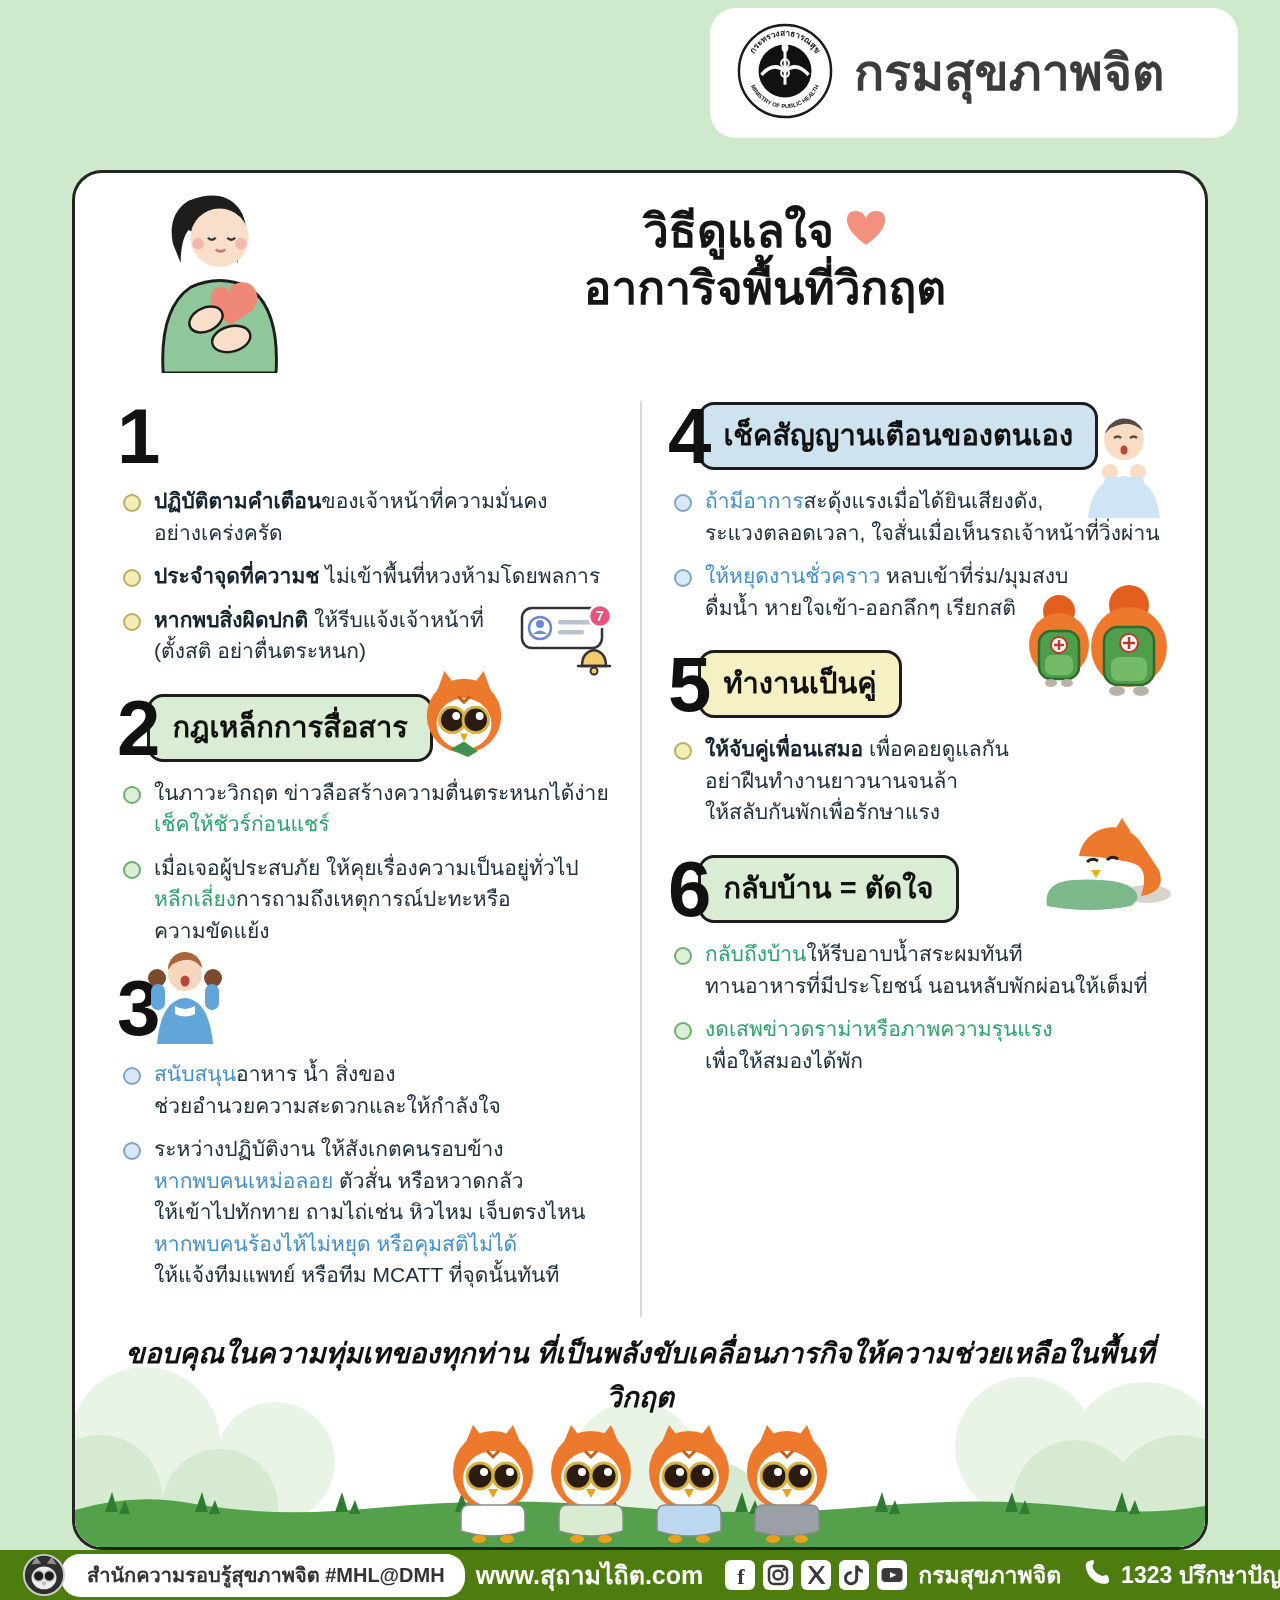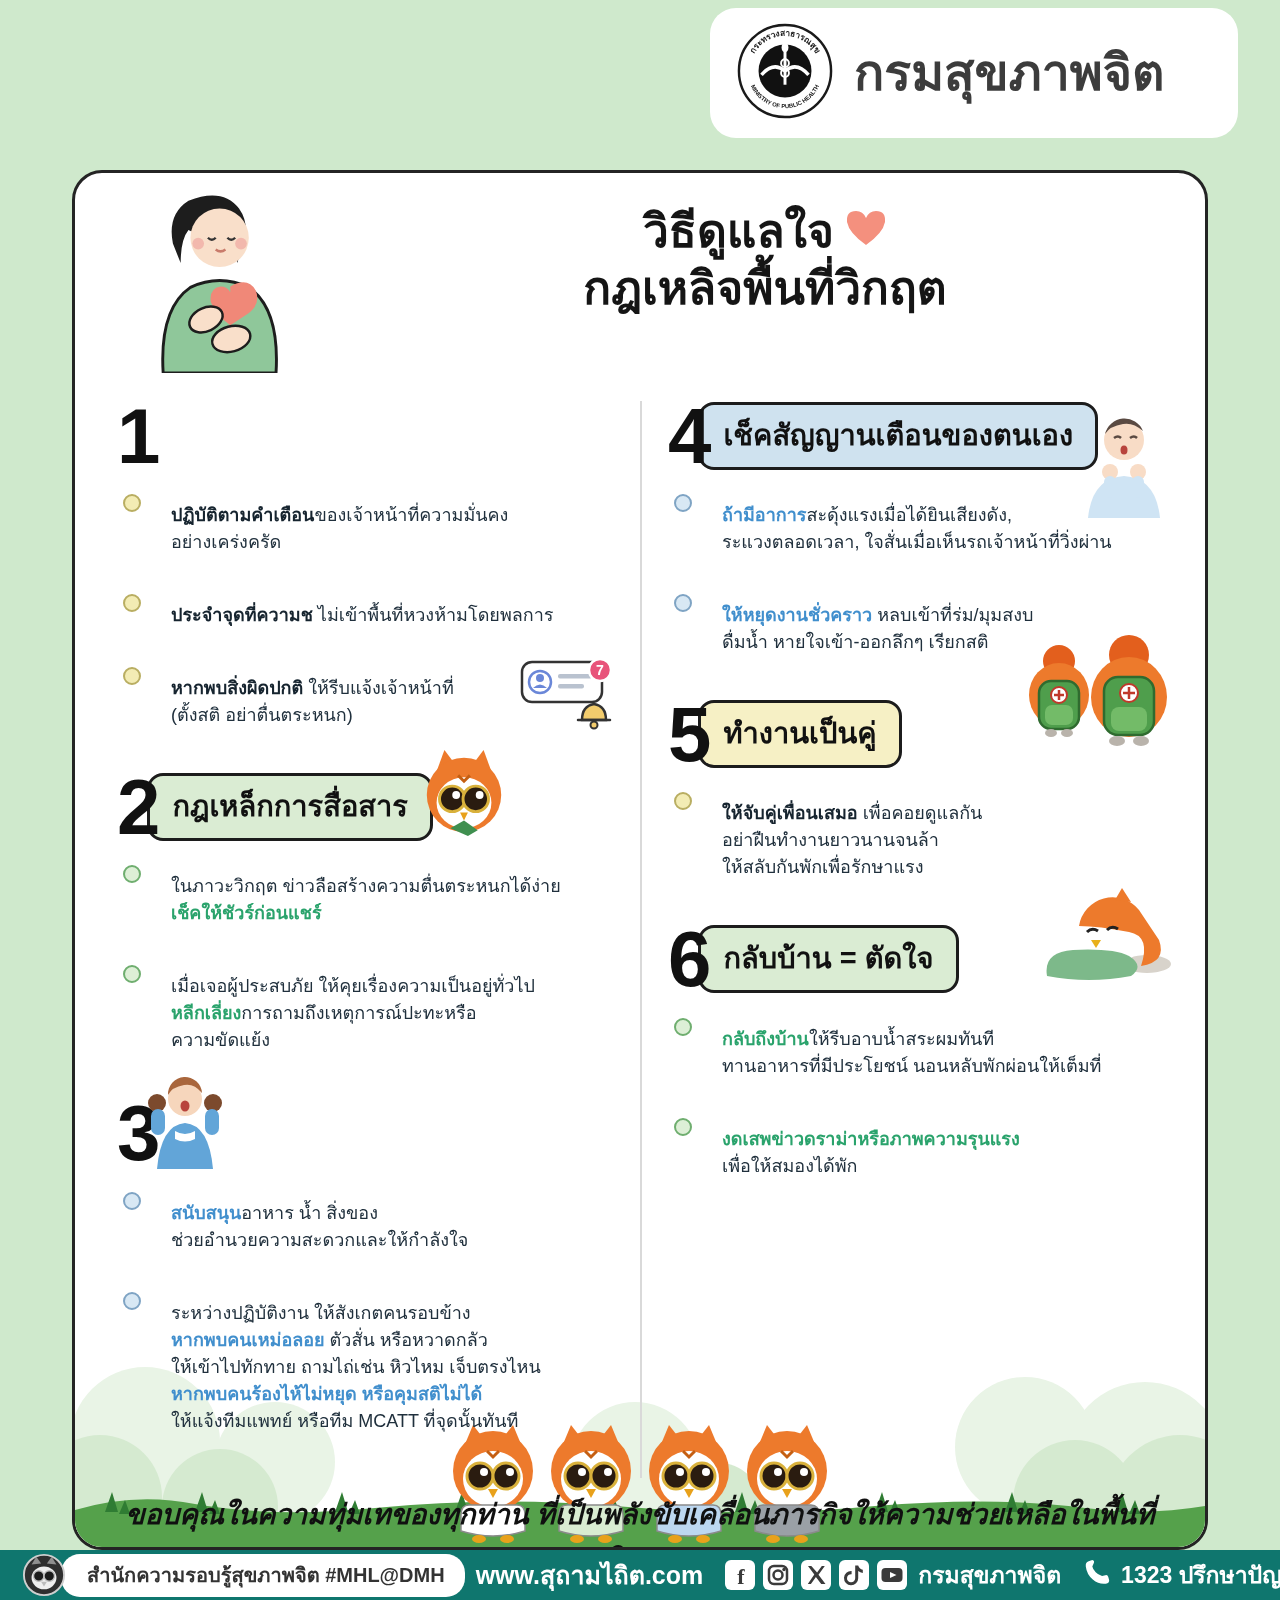--- a/index.html
+++ b/index.html
@@ -37,36 +37,36 @@
   .sec-art{display:inline-block;z-index:3;line-height:0}
   .art-owl-reporter{margin-left:-16px;margin-top:-28px}
   .art-cheering-man{margin-left:-18px;margin-top:-24px}
   .art-anxious-person{margin-left:-24px;margin-top:-2px;margin-bottom:-58px}
   .art-backpack-owls{position:absolute;right:-4px;top:-66px}
   .art-sleeping-owl{position:absolute;right:-2px;top:-42px}
 
   ul.bullets{list-style:none;margin:0;padding:0 0 0 6px}
   ul.bullets li{display:flex;gap:13px;margin-bottom:12px;position:relative}
   .dot{flex:0 0 auto;width:14px;height:14px;border-radius:50%;background:var(--dot);border:2.5px solid var(--dotb);margin-top:9px}
-  ul.bullets p{margin:17px;font-size:18px;line-height:1.5;color:#20303d;font-weight:500;white-space:pre-line}
+  ul.bullets p{margin:0;font-size:21px;line-height:1.5;color:#20303d;font-weight:500;white-space:pre-line}
   .seg-b{font-weight:800;color:#16242f}
-  .seg-a{font-weight:700;color:var(--accent)}
+  .seg-a{font-weight:400;color:var(--accent)}
   .bullet-art{position:absolute;right:4px;top:-4px;line-height:0}
 
   
   .thanks{position:relative;text-align:center;margin-top:14px;z-index:3}
   .thanks-l1{font-size:28px;font-weight:800;font-style:italic;color:#101010;padding:0 30px}
 
   
   .hills{position:absolute;left:0;right:0;bottom:0;height:235px;z-index:1;line-height:0}
   .owl-row{position:absolute;left:50%;transform:translateX(-50%);bottom:4px;display:flex;z-index:2}
   .owl-row span{margin:0 -7px;line-height:0}
 
   
-  .bottom-bar{position:absolute;left:0;right:0;bottom:0;height:50px;background:#0f766e;z-index:10;
+  .bottom-bar{position:absolute;left:0;right:0;bottom:0;height:50px;background:#4d7c0f;z-index:10;
     display:flex;align-items:center;padding:0 22px;gap:11px;box-sizing:border-box;color:#fff}
   .mhl-owl{margin-right:-16px;z-index:2;line-height:0}
   .bar-pill{background:#fff;color:#333;border-radius:19px;padding:5px 20px 6px 26px;font-size:20px;font-weight:700;white-space:nowrap}
   .bar-site{font-size:25px;font-weight:800;white-space:nowrap}
   .bar-sep{width:2px;height:28px;background:#cfcfcf;border-radius:1px}
   .socials{display:flex;gap:8px;align-items:center}
   .socials span{line-height:0}
   .bar-brand{font-size:23px;font-weight:800;white-space:nowrap}
   .bar-phone{display:flex;align-items:center;gap:10px;font-size:23px;font-weight:800;white-space:nowrap}
 </style>
@@ -111,21 +111,21 @@
             <ellipse cx="70" cy="130" rx="18" ry="12" fill="#f9dfca" stroke="#1d1d1d" stroke-width="2.5" transform="rotate(-25 70 130)"></ellipse>
             <ellipse cx="96" cy="150" rx="20" ry="13" fill="#f9dfca" stroke="#1d1d1d" stroke-width="2.5" transform="rotate(-15 96 150)"></ellipse>
           </svg></span>
       <div class="title-text">
         <div class="title-line">
           <span>วิธีดูแลใจ</span>
           <span id="heart-slot"><svg width="42" height="38" viewBox="0 0 42 38">
                 <path d="M21 36 Q4 24 2 13 Q1 2 11 2 q7 0 10 7 q3 -7 10 -7 q10 0 9 11 q-2 11 -19 23z" fill="#f4907e"></path>
               </svg></span>
         </div>
-        <div class="title-line2">กฎเหลิจพื้นที่วิกฤต</div>
+        <div class="title-line2">อาการิจพื้นที่วิกฤต</div>
       </div>
     </div>
 
     <div class="cols">
       <div class="col col-left" id="col-left">
           <div class="section" style="--pill: #f6f0c5; --dot: #f3ecb4; --dotb: #b9ae62; --accent: #16242f;">
     <div class="sec-head">
       <span class="sec-num">1</span>
 
     </div>

